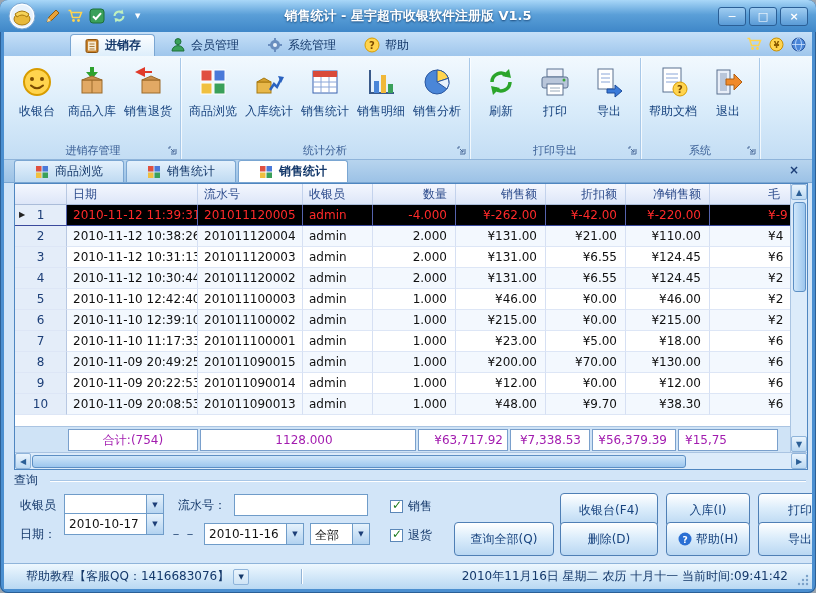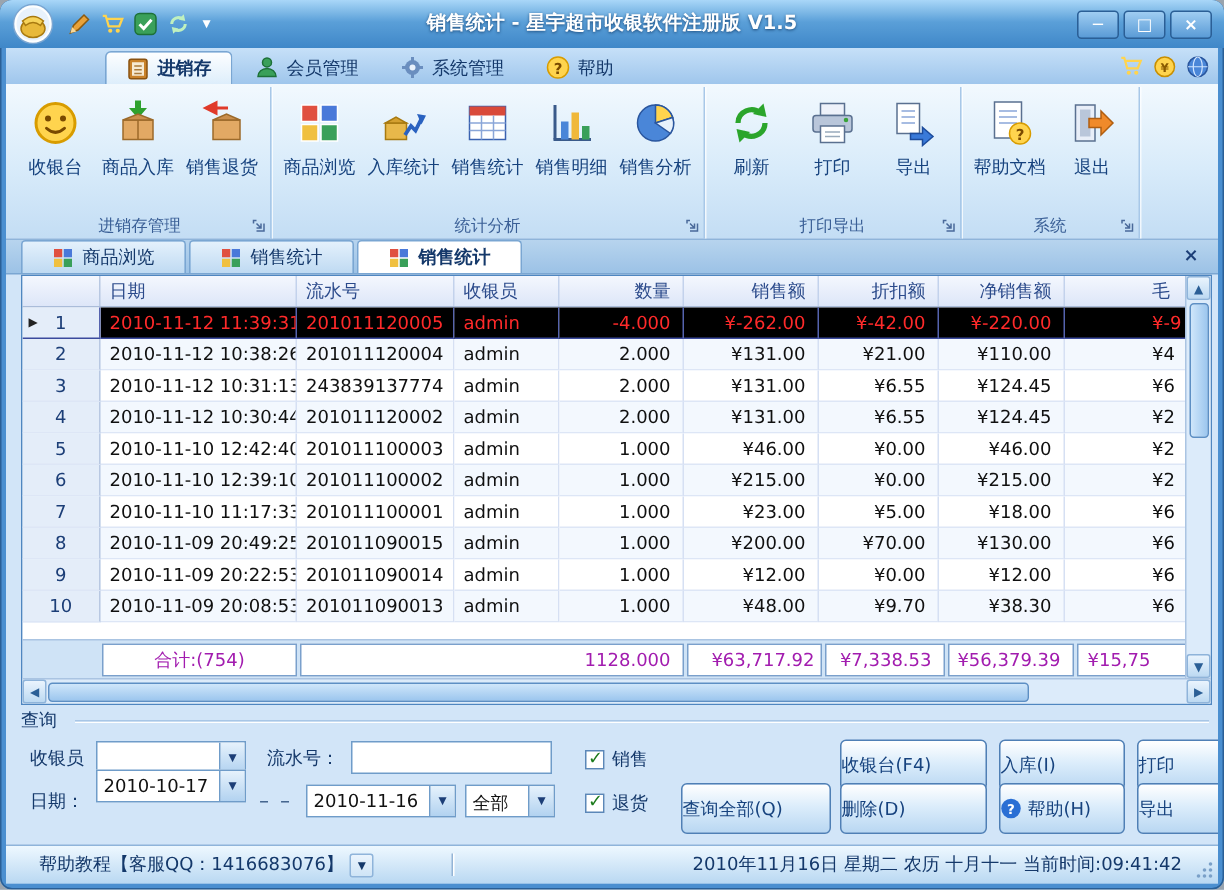--- a/index.html
+++ b/index.html
@@ -58,21 +58,21 @@
   .c-disc{width:80px;text-align:right;padding-right:8px}
   .c-net{width:84px;text-align:right;padding-right:8px}
   .c-gross{width:106px;padding-left:58px}
   .grow.sel .gc{background:#000000;color:#ff2a2a;border-bottom-color:#3b4a9d;border-right-color:#5563ae}
   .grow.sel .c-num{background:#e4edf9 !important;color:#1c3e77}
   .cur{position:absolute;left:4px;top:0;font-size:8px;color:#222}
   .gempty{flex:1;background:#fff}
   .gsummary{height:26px;flex:none;background:#cfe3f6;border-top:1px solid #aac4e2;display:flex;align-items:center;padding-left:53px;gap:2px}
   .sbox{height:22px;line-height:20px;background:#fff;border:1px solid #7aa0cc;font-size:12px;color:#a21caf;flex:none;white-space:nowrap;overflow:hidden}
   .s1{width:130px;text-align:center}
-  .s2{width:256px;text-align:right;padding-right:8px}
+  .s2{width:216px;text-align:center;padding-right:8px}
   .s3{width:90px;text-align:right;padding-right:4px}
   .s4{width:80px;text-align:right;padding-right:8px}
   .s5{width:84px;text-align:right;padding-right:8px}
   .s6{width:100px;padding-left:6px}
   
   .vscroll{width:17px;flex:none;background:#dcebfa;border-left:1px solid #aac4e2;display:flex;flex-direction:column}
   .sarrow{font-size:8px;color:#2b5f96;height:16px;width:100%;display:flex;align-items:center;justify-content:center;background:linear-gradient(#eaf4fd,#bcd9f2);border:1px solid #8fb4da;border-radius:2px;flex:none}
   .vtrack{flex:1;width:100%}
   .vthumb{width:13px;height:90px;margin:2px auto 0;background:linear-gradient(90deg,#cfe6fa,#9cc6ee);border:1px solid #5d8fc4;border-radius:3px}
   .hscroll{height:17px;flex:none;background:#dcebfa;border-top:1px solid #aac4e2;display:flex;align-items:center}
@@ -85,21 +85,21 @@
   .qline{position:absolute;left:46px;right:6px;top:10px;height:1px;background:#a8c6e6;box-shadow:0 1px 0 #fff}
   .qlbl{position:absolute;line-height:22px}
   .combo{position:absolute;height:22px;background:#fff;border:1px solid #6f9cc9;display:flex;overflow:hidden}
   .combo .val{flex:1;padding:3px 4px;white-space:nowrap;color:#111}
   .darr{width:17px;flex:none;background:linear-gradient(#e6f2fc,#b2d2f0);border-left:1px solid #6f9cc9;display:flex;align-items:center;justify-content:center;font-size:7px;color:#1c3e77}
   .tinput{position:absolute;height:22px;border:1px solid #6f9cc9;background:#fff;font-size:12px;padding:0 4px;font-family:inherit;color:#111;outline:none}
   .qsep{position:absolute;line-height:22px;letter-spacing:2px}
   .chk{position:absolute;display:flex;align-items:center;gap:5px;height:18px}
   .box{width:13px;height:13px;background:#fff;border:1px solid #5b87b8;position:relative;flex:none}
   .tick{position:absolute;left:1px;top:-3px;font-size:12px;color:#1b7a1b;font-weight:bold}
-  .qbtn{position:absolute;height:34px;border:1px solid #4f7fb5;border-radius:4px;background:linear-gradient(#ffffff,#dcedfb 45%,#b9d7f2);color:#16427e;display:flex;align-items:center;gap:4px;font-size:12px;white-space:nowrap}
+  .qbtn{position:absolute;height:34px;border:1px solid #4f7fb5;border-radius:4px;background:linear-gradient(#ffffff,#dcedfb 45%,#b9d7f2);color:#16427e;display:flex;align-items:center;justify-content:center;gap:4px;font-size:12px;white-space:nowrap}
   
   .statusbar{height:26px;flex:none;background:linear-gradient(#eef8ff,#b9d8f2);border-top:1px solid #8fb4da;display:flex;align-items:center;padding:0 6px;font-size:12px;color:#14386a;position:relative}
   .sleft{margin-left:16px;white-space:nowrap}
   .sdrop{width:16px;height:16px;margin-left:4px;display:flex;align-items:center;justify-content:center;font-size:7px;border:1px solid #8fb4da;border-radius:2px;background:linear-gradient(#eaf4fd,#cfe4f6)}
   .sdivider{width:1px;height:15px;background:#93b4d6;box-shadow:1px 0 0 #fff;margin-left:52px}
   .sright{margin-left:auto;margin-right:18px;white-space:nowrap}
   .grip{position:absolute;right:3px;bottom:3px;display:flex}
 </style>
 </head>
 <body>
@@ -498,21 +498,21 @@
                 <div class="gc c-cash">admin</div>
                 <div class="gc c-qty">2.000</div>
                 <div class="gc c-sales">¥131.00</div>
                 <div class="gc c-disc">¥21.00</div>
                 <div class="gc c-net">¥110.00</div>
                 <div class="gc c-gross">¥4</div>
               </div>
               <div class="grow">
                 <div class="gc c-num">3</div>
                 <div class="gc c-date">2010-11-12 10:31:13</div>
-                <div class="gc c-serial">243839137774</div>
+                <div class="gc c-serial">201011120003</div>
                 <div class="gc c-cash">admin</div>
                 <div class="gc c-qty">2.000</div>
                 <div class="gc c-sales">¥131.00</div>
                 <div class="gc c-disc">¥6.55</div>
                 <div class="gc c-net">¥124.45</div>
                 <div class="gc c-gross">¥6</div>
               </div>
               <div class="grow alt">
                 <div class="gc c-num">4</div>
                 <div class="gc c-date">2010-11-12 10:30:44</div>

